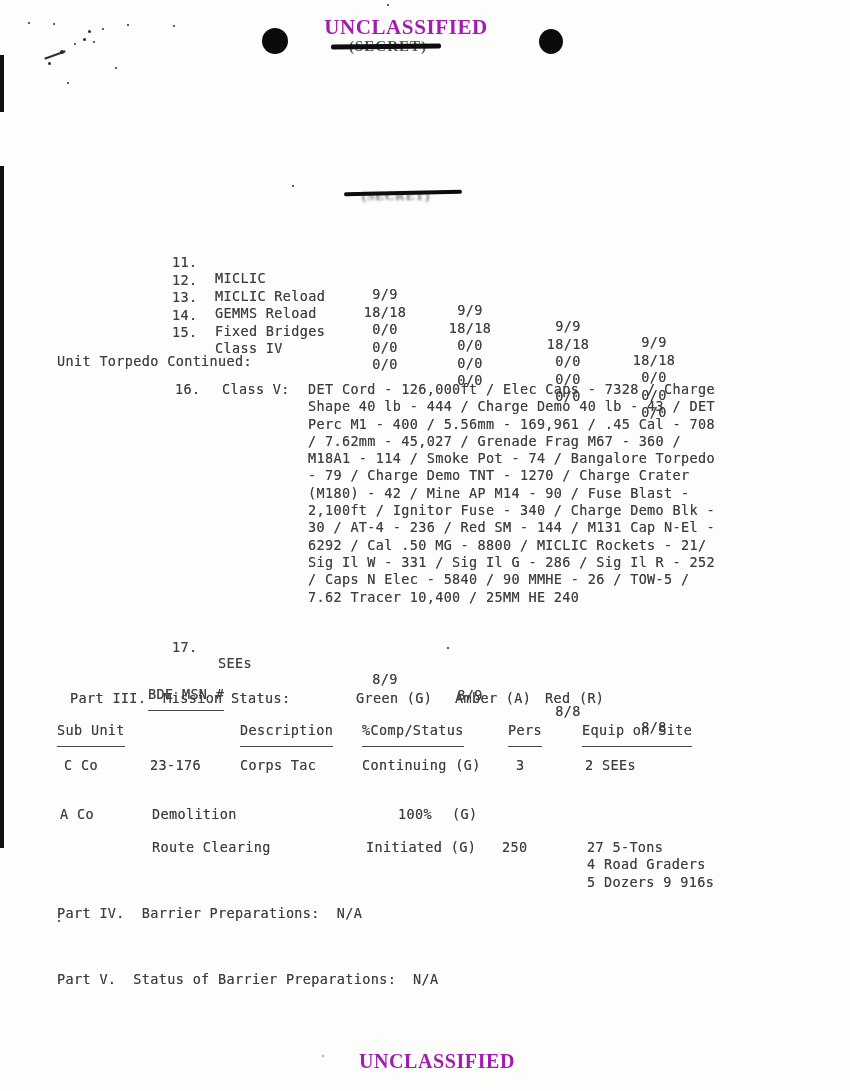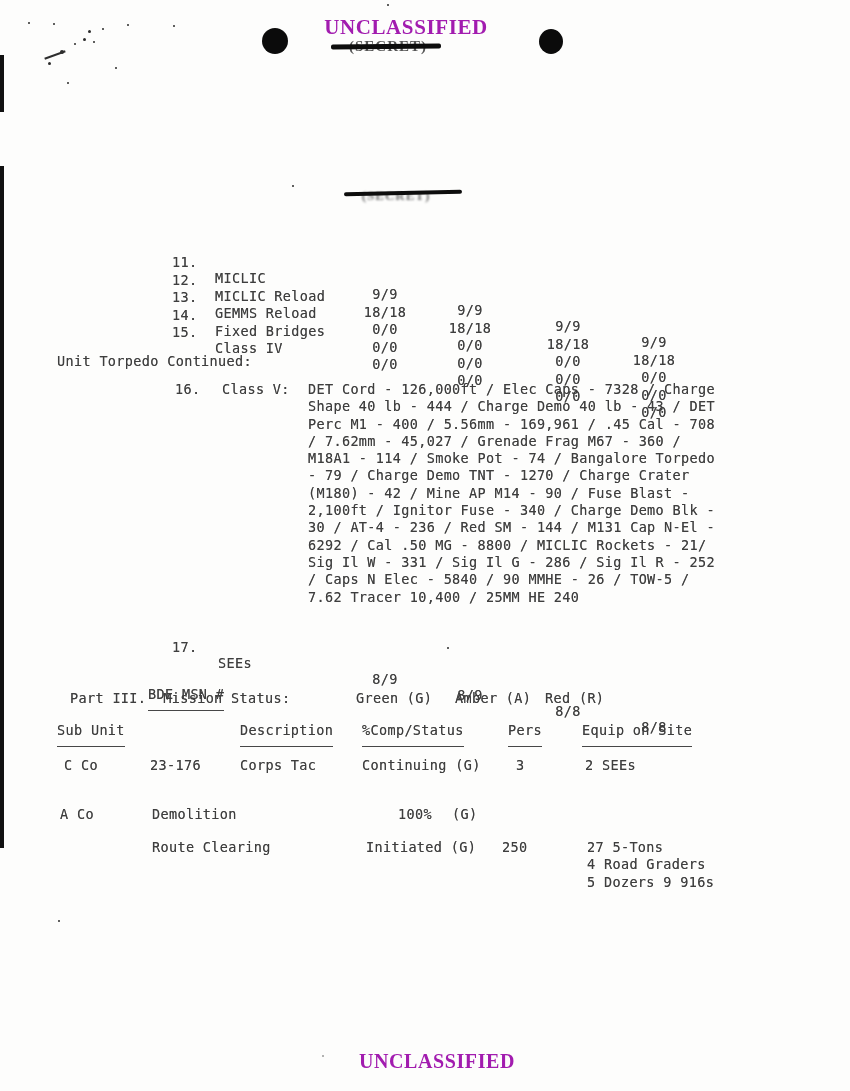--- a/index.html
+++ b/index.html
@@ -186,16 +186,18 @@
 
   <div>
     <span class="abs tw" style="left:152px;top:839px;">Route Clearing</span>
     <span class="abs tw" style="left:366px;top:839px;">Initiated (G)</span>
     <span class="abs tw" style="left:502px;top:839px;">250</span>
     <div class="abs tw equip-lines" style="left:587px;top:839px;width:170px;">27 5-Tons
 4 Road Graders
 5 Dozers 9 916s</div>
   </div>
 
+  <div class="abs tw" style="left:57px;top:905px;">Part IV.  Barrier Preparations:  N/A</div>
+  <div class="abs tw" style="left:57px;top:971px;">Part V.  Status of Barrier Preparations:  N/A</div>
 
   <div class="abs serifhead bot-unclass">UNCLASSIFIED</div>
 
 </div>
 
 </body></html>

